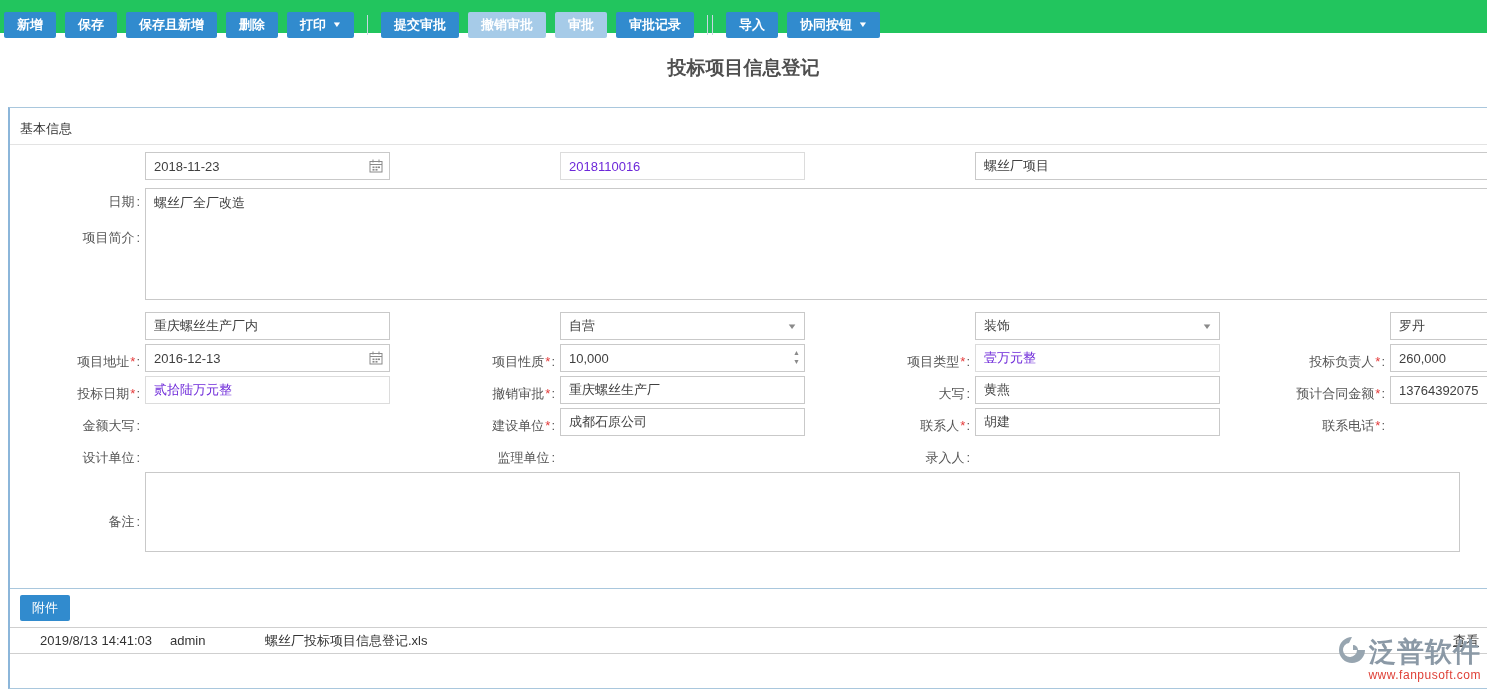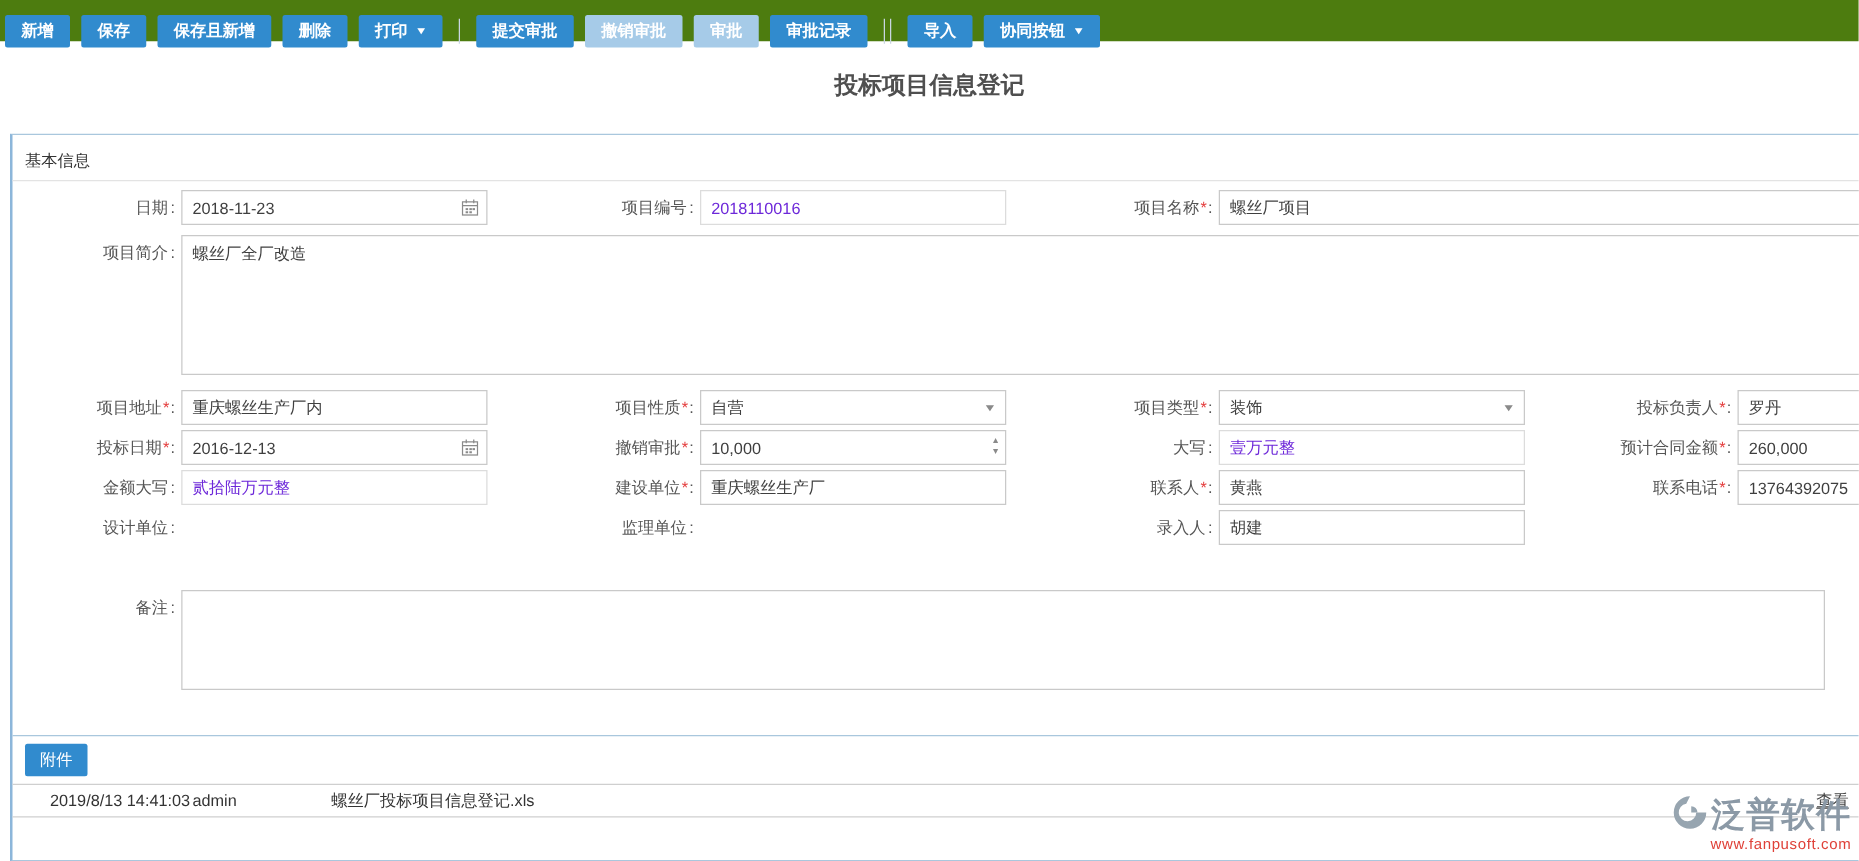--- a/index.html
+++ b/index.html
@@ -1,40 +1,40 @@
 <!DOCTYPE html>
 <html><head>
 <meta charset="utf-8">
 <style>
   * { margin:0; padding:0; box-sizing:border-box; }
   html,body { width:1487px; height:689px; overflow:hidden; background:#fff;
     font-family:"Liberation Sans","DejaVu Sans",sans-serif; }
   #app { position:relative; width:1487px; height:689px; background:#fff; }
 
   
-  .toolbar { display:flex; align-items:center; gap:9px; height:33px; padding:16px 0 0 4px; background:#4d7c0f; }
+  .toolbar { display:flex; align-items:center; gap:9px; height:33px; padding:16px 0 0 4px; background:#22c55e; }
   .tbtn { background:#318bce; color:#fff; font-size:13px; font-weight:bold; height:26px;
     padding:0 13px; border:none; border-radius:2px; display:inline-flex; align-items:center;
     gap:7px; cursor:pointer; white-space:nowrap; font-family:inherit; }
   .tbtn.disabled { background:#a6cbe8; }
   .caret { font-size:8px; line-height:1; transform:scaleX(1.3); }
   .tb-sep { width:1px; height:20px; background:#c9d6e2; margin:0 4px; }
   .tb-sep2 { display:flex; gap:4px; margin:0 4px; }
   .tb-sep2 div { width:1px; height:20px; background:#c9d6e2; }
 
   
   .page-title { text-align:center; font-size:19px; font-weight:bold; color:#4f4f4f; padding:22px 0 0 0; height:74px; }
 
   
   .panel { position:absolute; top:107px; left:8px; width:1479px; bottom:0;
     border-top:1px solid #a9c7dd; border-left:2px solid #8cb6da; border-bottom:1px solid #a9c7dd; }
   .sec-title { position:absolute; top:12px; left:10px; font-size:13px; color:#333; }
   .sec-divider { position:absolute; top:36px; left:0; right:0; border-top:1px solid #e3e3e3; }
 
-  .flabel { position:absolute; height:28px; line-height:28px; text-align:right; font-size:13px; color:#555; white-space:nowrap; }
+  .flabel { position:absolute; height:28px; line-height:28px; text-align:right; font-size:13px; color:#555; white-space:nowrap;margin-top:36px; }
   .star { color:#e43b3b; margin:0 1px; }
   .fctl { position:absolute; height:32px; }
   .fctl input { width:100%; height:28px; border:1px solid #c9c9c9; padding:0 8px;
     font-size:13px; color:#3f3f3f; background:#fff; font-family:inherit; }
   .fctl input.dis { color:#6d28d9; border-color:#dcdcdc; }
   .fctl textarea { width:100%; height:100%; border:1px solid #c9c9c9; padding:5px 8px;
     font-size:13px; color:#3f3f3f; resize:none; font-family:inherit; }
   .sel { width:100%; height:28px; border:1px solid #c9c9c9; background:#fff; display:flex;
     align-items:center; justify-content:space-between; padding:0 8px; font-size:13px; color:#3f3f3f; cursor:pointer; }
   .sel-arrow { font-size:8px; color:#8a8a8a; transform:scaleX(1.4); }
@@ -51,21 +51,21 @@
   .remark-box{left:135px;width:1315px;height:80px}
 
   
   .form-bottom { position:absolute; left:0; right:0; top:480px; border-top:1px solid #a9c7dd; }
   .att-btn { position:absolute; top:487px; left:10px; background:#318bce; color:#fff; border:none;
     border-radius:2px; font-size:13px; font-weight:normal; height:26px; padding:0 12px; cursor:pointer; font-family:inherit; }
   .att-line1 { position:absolute; left:0; right:0; top:519px; border-top:1px solid #cfcfcf; }
   .att-line2 { position:absolute; left:0; right:0; top:545px; border-top:1px solid #cfcfcf; }
   .att-row { position:absolute; left:0; right:0; top:520px; height:25px; line-height:25px; font-size:13px; color:#333; }
   .att-dt { position:absolute; left:30px; }
-  .att-user { position:absolute; left:144px; }
+  .att-user { position:absolute; left:160px; }
   .att-file { position:absolute; left:255px; }
   .att-view { position:absolute; right:8px; text-decoration:underline; color:#444; cursor:pointer; }
 
   
   .wm { position:absolute; right:6px; top:634px; text-align:right; z-index:5; }
   .wm-top { display:flex; align-items:center; gap:2px; justify-content:flex-end; }
   .wm-brand { font-size:27px; font-weight:bold; color:#8b99a6; letter-spacing:1px; }
   .wm-url { font-size:12px; color:#df4138; letter-spacing:0.5px; margin-top:-2px; }
 </style>
 </head>
@@ -252,20 +252,23 @@
       <input value="13764392075" style="">
     </div>
 
     <div class="flabel r6 lc1">
       <span>设计单位</span><span class="star"></span><span>:</span>
     </div>
 
     <div class="flabel r6 lc2">
       <span>监理单位</span><span class="star"></span><span>:</span>
     </div>
+    <div class="fctl r6 cc2">
+      <input value="成都石原公司" style="">
+    </div>
 
     <div class="flabel r6 lc3">
       <span>录入人</span><span class="star"></span><span>:</span>
     </div>
     <div class="fctl r6 cc3">
       <input value="胡建" style="">
     </div>
 
     <div class="flabel rRemark lc1">
       <span>备注</span><span class="star"></span><span>:</span>

